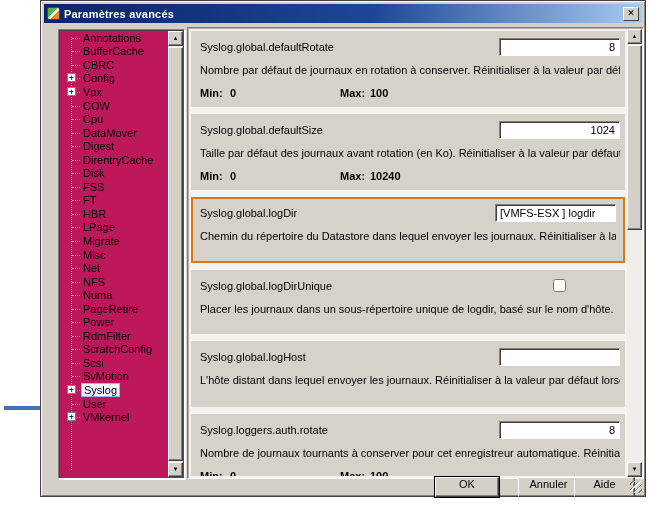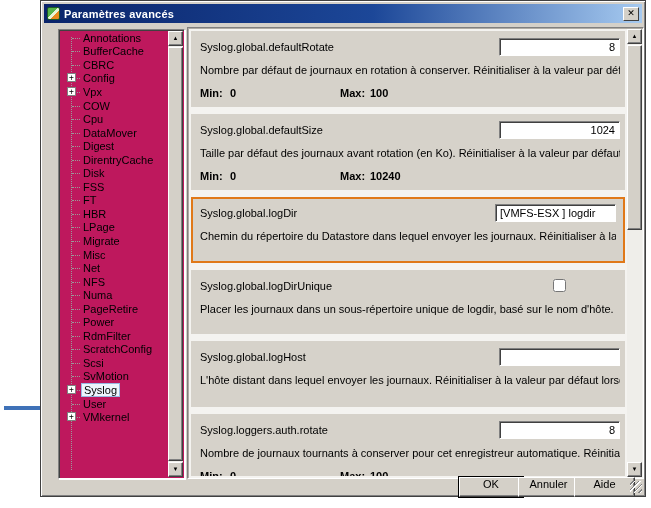--- a/index.html
+++ b/index.html
@@ -61,21 +61,21 @@
   .minmax{margin-top:10px;display:flex;font-weight:bold;}
   .minmax .mlabel{width:30px;}
   .minmax .mval{width:14px;}
   .minmax .maxgroup{margin-left:96px;display:flex;align-items:center;}
   .block.tall{min-height:66px;}
 
   
   .btn{position:absolute;height:20px;background:var(--face);border:1px solid;border-color:#fff #404040 #404040 #fff;
     box-shadow:inset -1px -1px 0 #808080;font-family:"Liberation Sans",sans-serif;font-size:11px;text-align:center;cursor:default;}
   .btn.default{outline:1px solid #000;}
-  .btn-ok{left:394px;top:476px;width:64px;margin-left:24px;}
+  .btn-ok{left:394px;top:476px;width:64px;}
   .btn-cancel{left:465px;top:476px;width:61px;margin-left:12px;}
   .btn-help{left:533px;top:476px;width:61px;}
   .grip{position:absolute;right:3px;bottom:3px;width:12px;height:12px;
     background:repeating-linear-gradient(135deg,transparent 0 2px,#808080 2px 3px,#fff 3px 4px);}
 
   
   .callout-line{position:absolute;left:4px;top:406px;width:78px;height:4px;background:var(--callout);}
   .callout-head{position:absolute;left:80px;top:400px;width:0;height:0;
     border-left:12px solid var(--callout);border-top:8px solid transparent;border-bottom:8px solid transparent;}
 </style>

